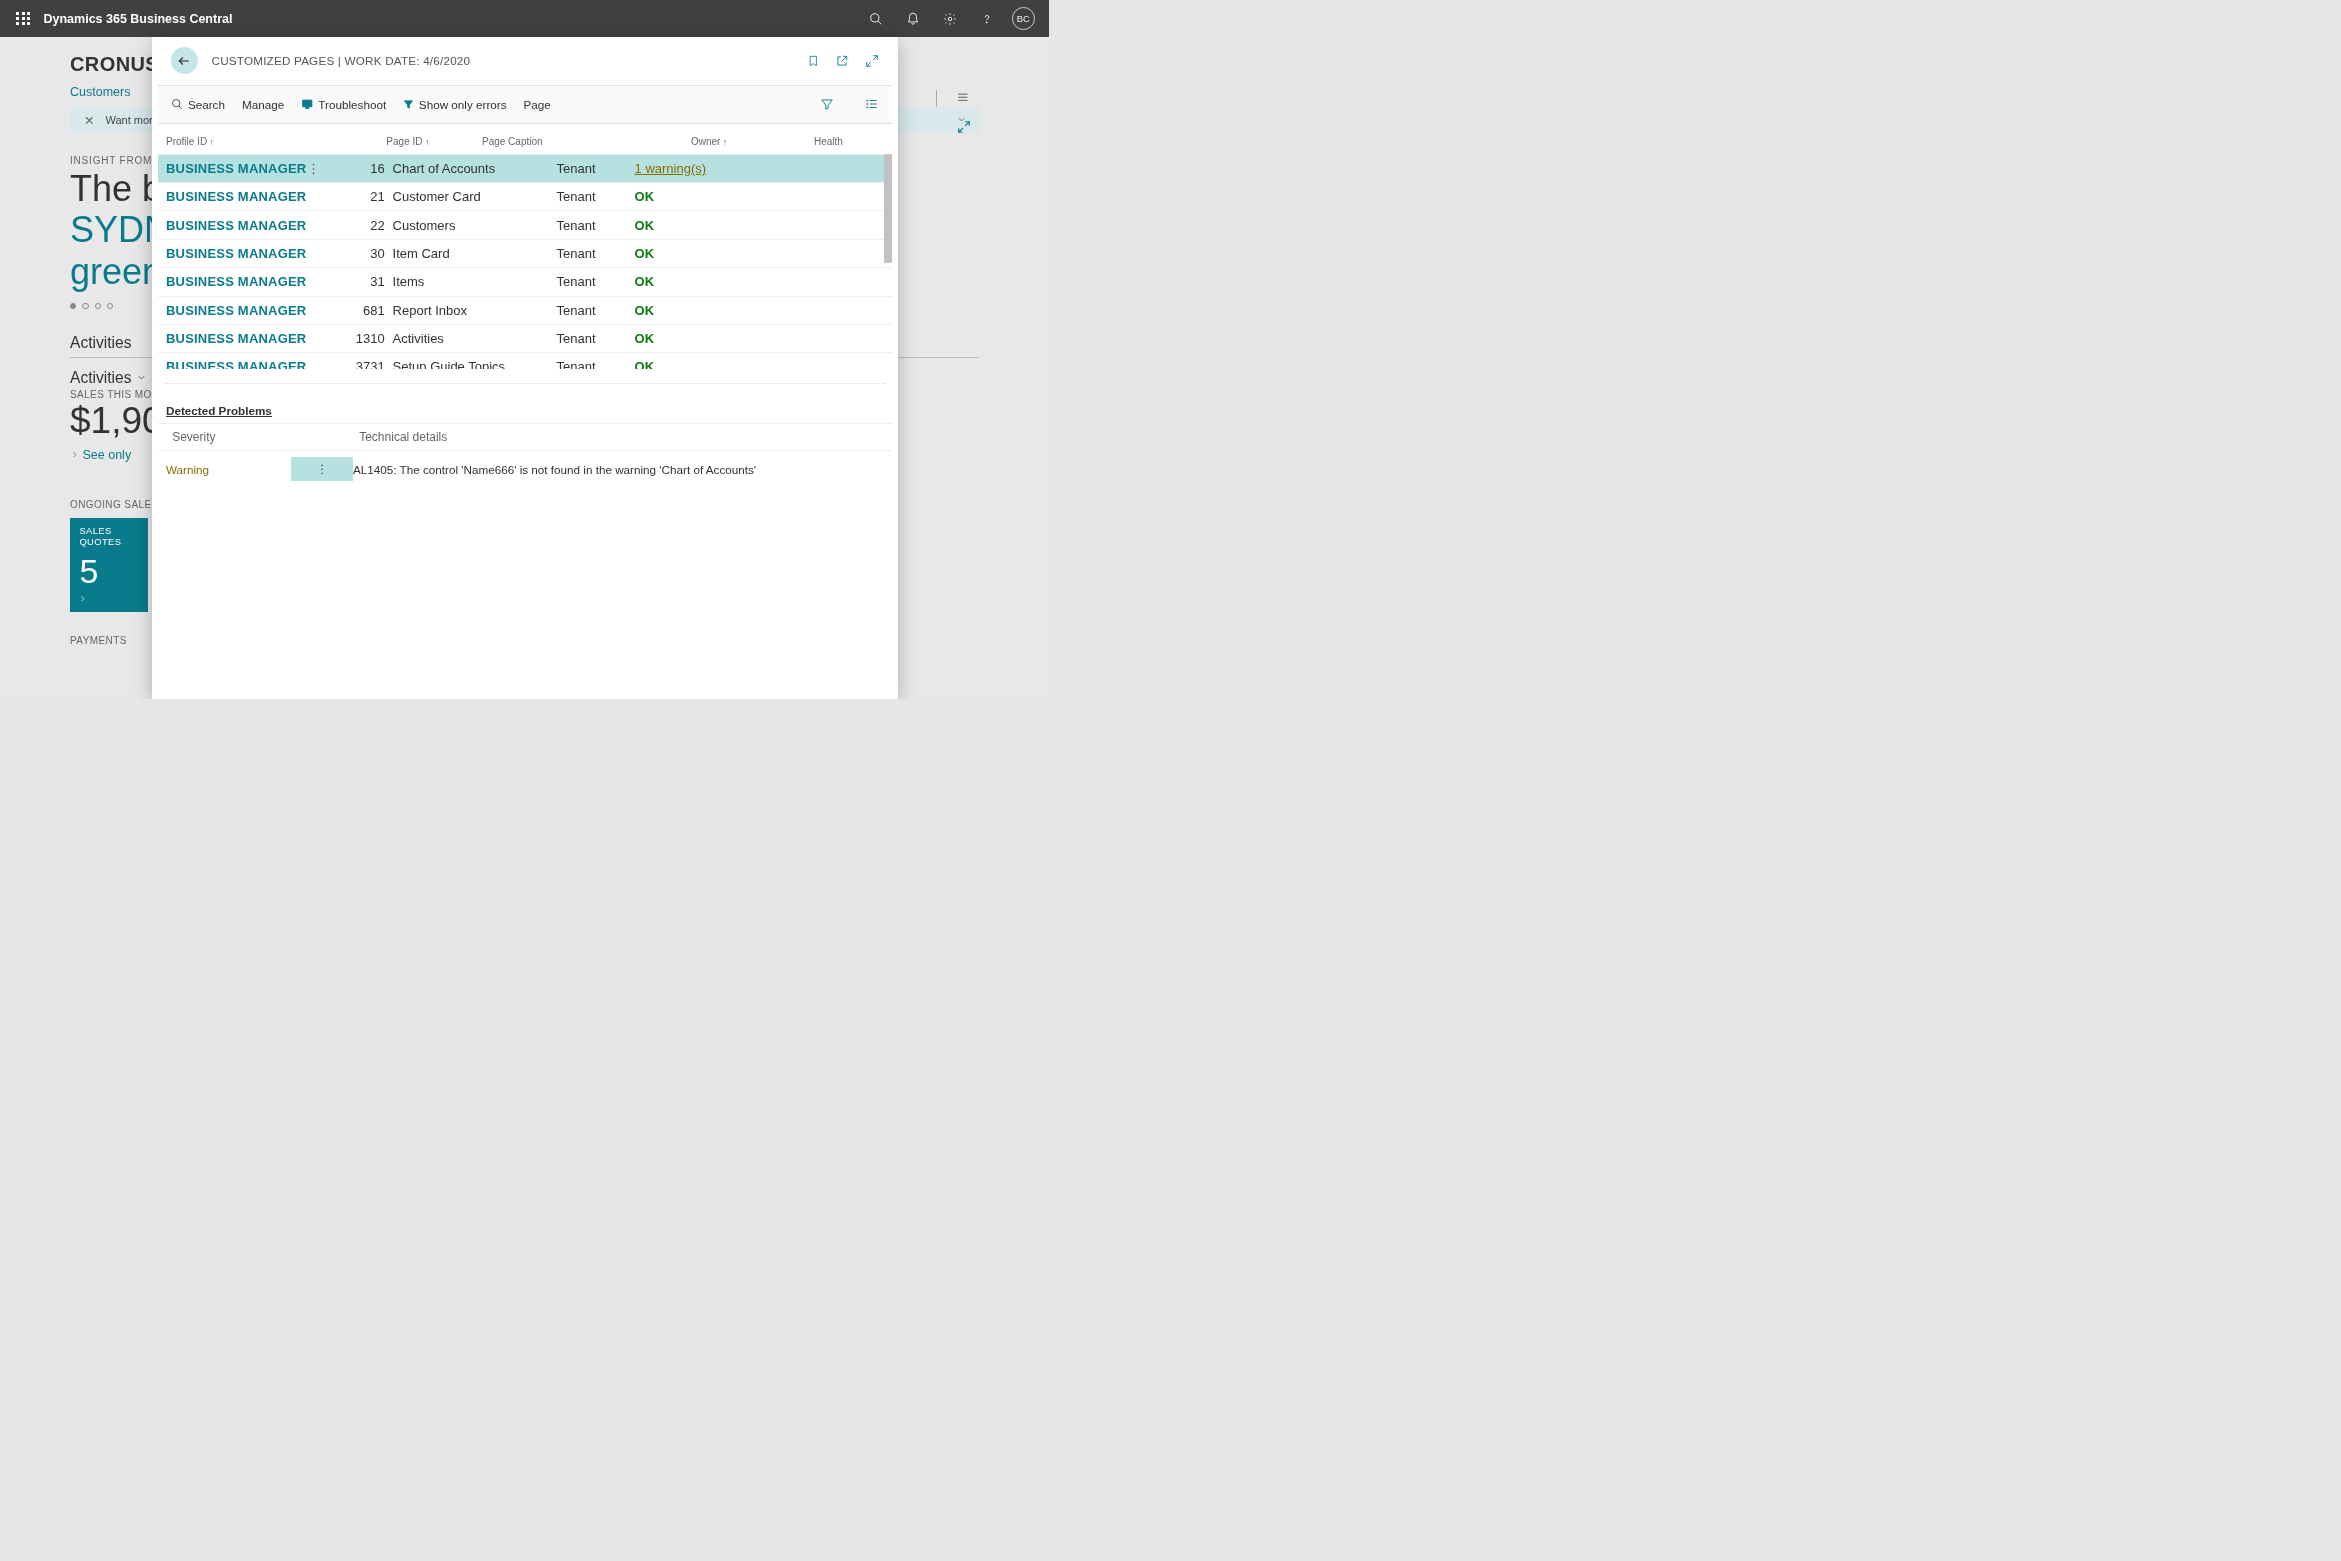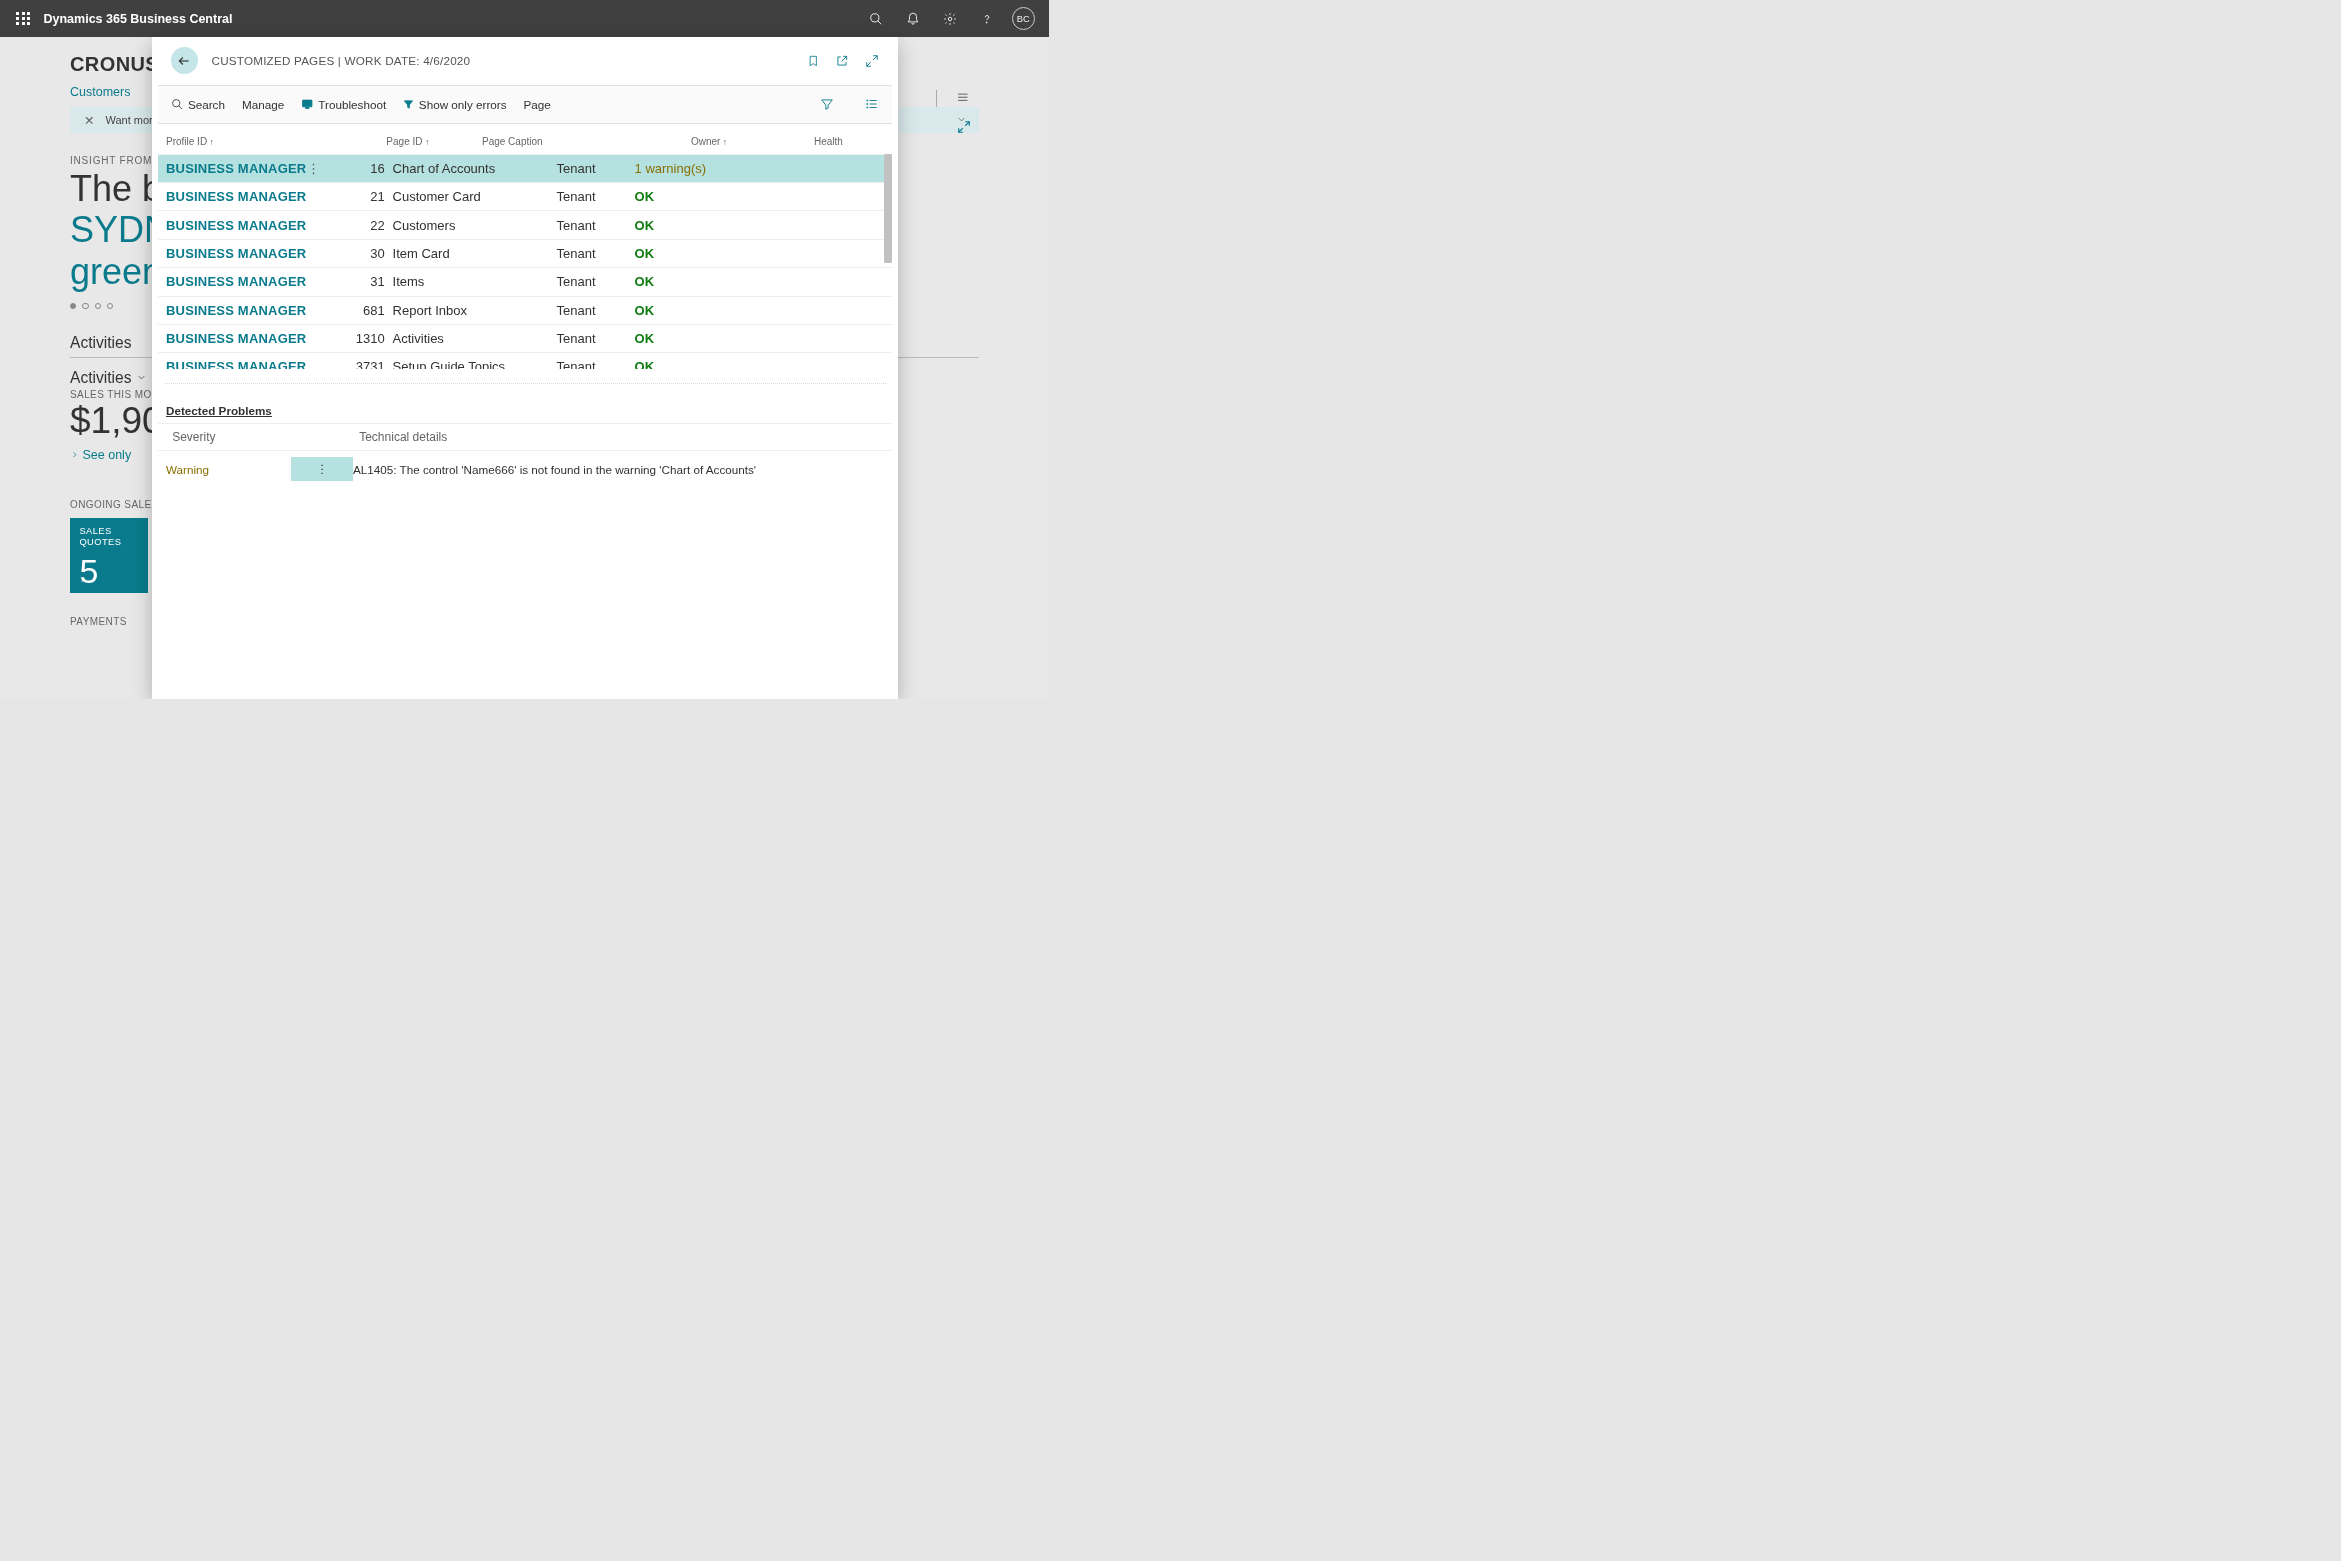--- a/index.html
+++ b/index.html
@@ -64,21 +64,21 @@
   .ws-dots span { width:6.2px; height:6.2px; border-radius:50%; border:0.8px solid #888; }
   .ws-dots span.fill { background:#888; }
   .ws-section { margin-top:25px; font-size:15.6px; color:#333; border-bottom:0.8px solid #bbb; padding-bottom:4.7px;}
   .ws-sub { margin-top:11px; font-size:15.6px; color:#333; display:flex; align-items:center; gap:4.7px;}
   .ws-sub svg { stroke:#555; }
   .ws-label { margin-top:1.6px; font-size:10px; color:#666; letter-spacing:0.4px;}
   .ws-big { font-size:37px; font-weight:300; color:#333; }
   .ws-seemore { margin-top:6.2px; color:#0a7b8c; font-size:12.5px; display:flex; align-items:center; gap:3.1px;}
   .ws-ongoing { margin-top:37px; font-size:10px; color:#666; letter-spacing:0.4px;}
   .ws-tile {
-    margin-top:7.8px; width:78px; height:75px; background:#0a7b8c; color:#fff;
+    margin-top:7.8px; width:78px; height:94px; background:#0a7b8c; color:#fff;
     padding:7.8px 9.4px; position:relative;
   }
   .ws-tile-label { font-size:9.4px; letter-spacing:0.4px; }
   .ws-tile-num { font-size:34px; font-weight:300; margin-top:4.7px;}
   .ws-tile-arrow { position:absolute; bottom:6.2px; left:7.8px; }
   .ws-payments { margin-top:23.4px; font-size:10px; color:#666; letter-spacing:0.4px;}
   .ws-right-icons { position:absolute; top:53px; right:78px; display:flex; gap:19px; align-items:center;}
   .ws-right-icons .vline { width:0.8px; height:17px; background:#aaa; }
   .ws-expand-main { position:absolute; top:83px; right:78px; }
   .ws-banner-chevron { position:absolute; right:12.5px; }
@@ -141,21 +141,21 @@
     border-top:0.8px solid #eee;
     font-size:13px;
   }
   .trow.selected { background:#b5e2e0; }
   .trow .profile { color:#0a7b8c; font-weight:600; letter-spacing:0.2px; }
   .trow .rowmenu { color:#555; cursor:pointer; visibility:hidden; }
   .trow.selected .rowmenu { visibility:visible; }
   .trow .pid { text-align:right; padding-right:7.8px; color:#333;}
   .trow .owner { color:#333; }
   .trow .health-ok { color:#107c10; font-weight:700; }
-  .trow .health-warn { color:#8a6d00; }
+  .trow .health-warn { color:#8a6d00;text-decoration:underline; }
   .scroll-indicator {
     position:absolute; right:0; top:0; width:7.8px; height:109px;
     background:#c1c1c1; border-radius:1.6px;
   }
   .divider-dotted {
     height:0.8px; margin:14px 12.5px 0 12.5px;
     border-top:1.6px dotted #d9d9d9;
   }
 
   .problems-title { margin:20px 14px 6.2px 14px; font-size:11.7px; font-weight:600;text-decoration:underline; }

